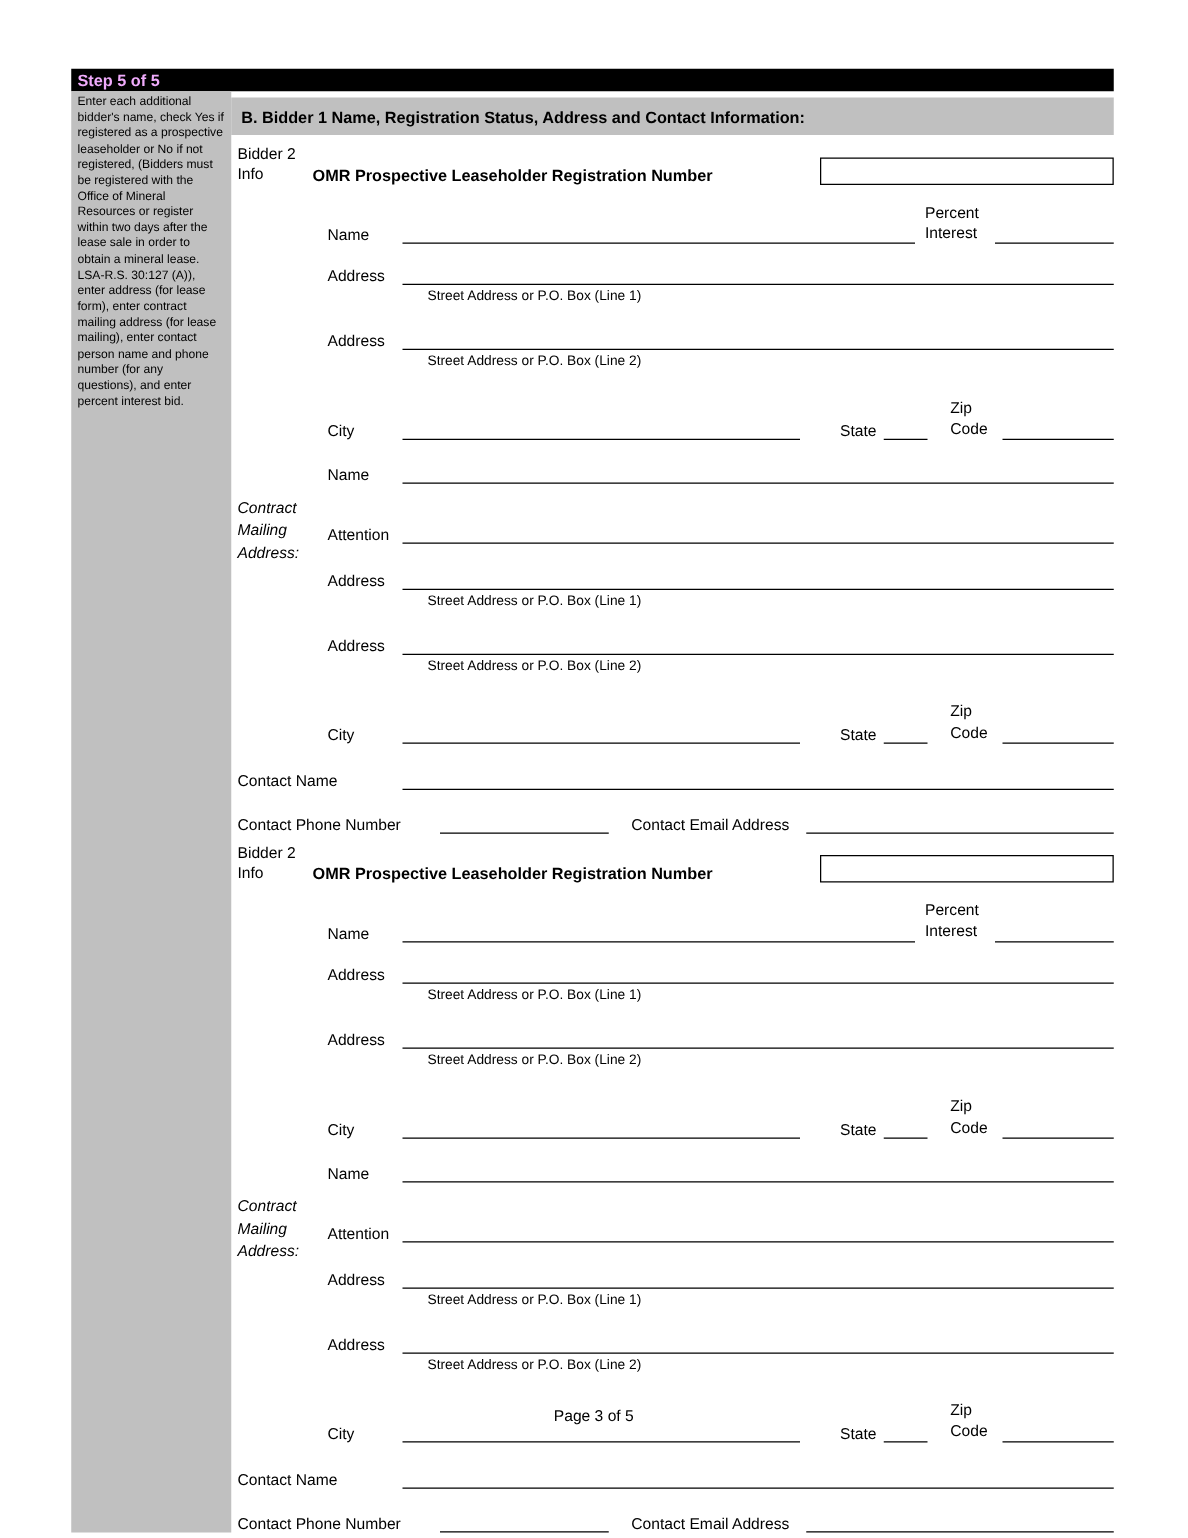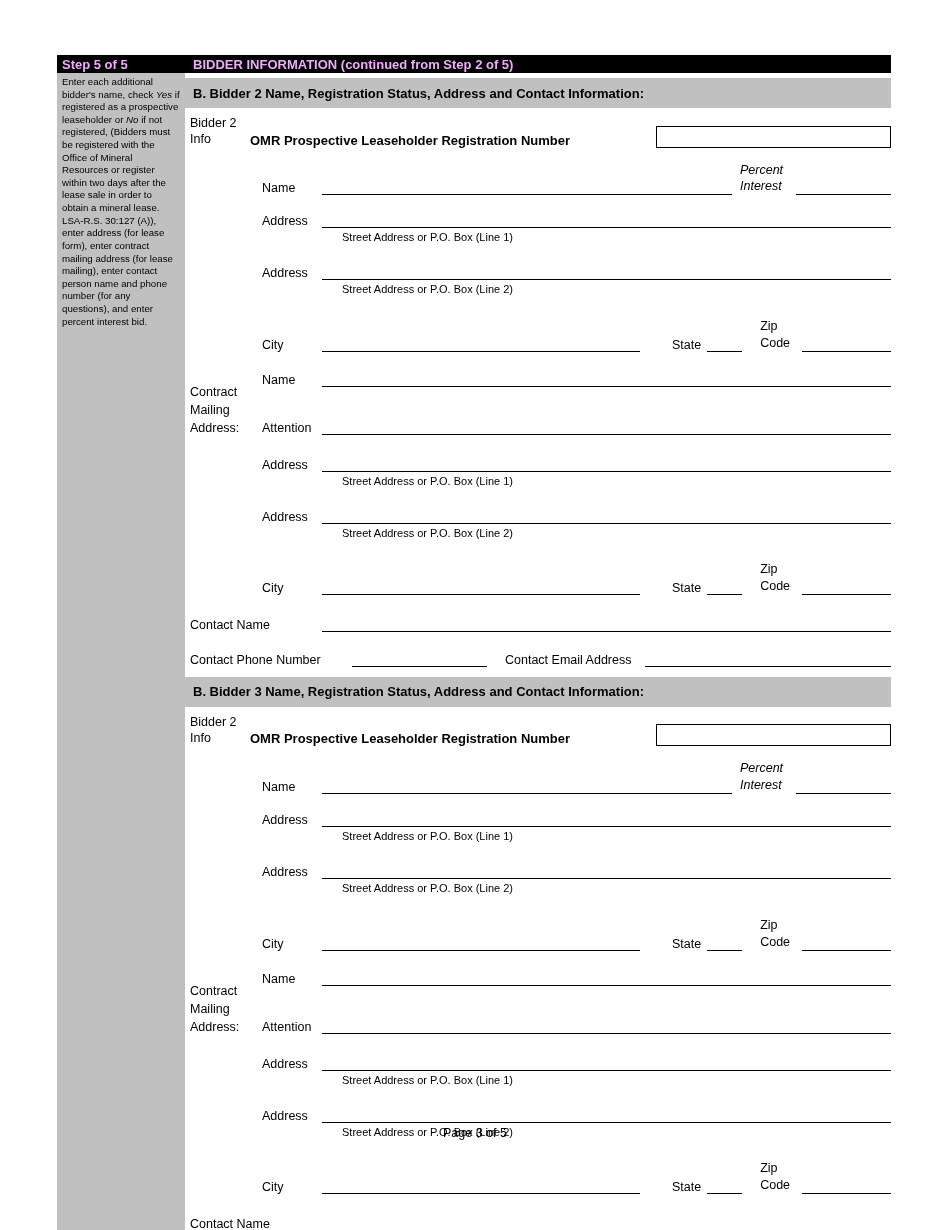--- a/index.html
+++ b/index.html
@@ -19,21 +19,21 @@
   .topbar .step { width:128px; padding-left:5px; }
   .topbar .ttl  { padding-left:8px; }
 
   .bodyrow { display:flex; align-items:stretch; }
 
   
   .sidebar {
     width:128px; min-height:1074px; background:#c0c0c0;
     padding:3px 5px 0 5px; font-size:9.7px; line-height:1.3;
   }
-  .sidebar .ital { font-style:italic; }
+  .sidebar .ital { }
   .sidebar .warning {
     margin-top:55px; font-weight:bold; font-size:12.5px;
     text-decoration:underline; line-height:1.45;
   }
 
   
   .main { width:706px; }
   .sec-header {
     background:#c0c0c0; height:30px; display:flex; align-items:center;
     font-weight:bold; font-size:13px; padding-left:8px;
@@ -65,65 +65,64 @@
   .r-cn    { margin-top:17px; }
   .r-att   { margin-top:30px; }
   .r-ca1   { margin-top:19px; }
   .r-ca2   { margin-top:19px; }
   .r-ccity { margin-top:22px; }
   .r-cname { margin-top:19px; }
   .r-phone { margin-top:17px; }
 
   
   .w410 { width:410px; flex:0 0 410px; }
-  .pct-lbl { margin-left:8px; width:56px; flex:0 0 56px; line-height:1.35;font-style:italic; }
+  .pct-lbl { margin-left:8px; width:56px; flex:0 0 56px; line-height:1.35; }
   .city-f { width:318px; flex:0 0 318px; }
   .state-lbl { margin-left:32px; }
   .state-f { width:35px; flex:0 0 35px; margin-left:6px; }
   .zip-lbl { margin-left:18px; width:42px; flex:0 0 42px; line-height:1.35; }
 
   
   .cma-block { position:relative; }
   .cma-lbl {
-    position:absolute; left:5px; top:14px; width:68px;
-    font-size:12.5px; line-height:1.45;
+    position:absolute; left:5px; top:28px; width:68px;
+    font-size:12.5px; line-height:1.45;font-style:italic;
   }
 
   
   .wide-lbl  { width:132px; flex:0 0 132px; }
   .wide-lbl2 { width:162px; flex:0 0 162px; }
   .phone-f { width:135px; flex:0 0 135px; }
   .email-lbl { margin-left:18px; width:140px; flex:0 0 140px; }
 
   .footer {
     position:absolute; left:0; top:1126px; width:950px;
     text-align:center; font-size:12.5px;
   }
 </style>
 </head>
 <body>
 
 <div class="page">
 
   <div class="topbar">
     <span class="step">Step 5 of 5</span>
-    <span class="ttl">BIDDER INFORMATION (continued from Step 2 of 5)</span>
   </div>
 
   <div class="bodyrow">
 
     <div class="sidebar">
       <div><span>Enter each additional bidder's name, check </span><span class="ital">Yes</span><span> if registered as a prospective leaseholder or </span><span class="ital">No</span><span> if not registered, (Bidders must be registered with the Office of Mineral Resources or register within two days after the lease sale in order to obtain a mineral lease.  LSA-R.S. 30:127 (A)), enter  address (for lease form), enter contract mailing address (for lease mailing), enter contact person name and phone number (for any questions), and enter percent interest bid.</span></div>
     </div>
 
     <div class="main">
 
       <section class="sec sec1">
         <div class="sec-header">
-          <span>B. Bidder 2 Name, Registration Status, Address and Contact  Information:</span>
+          <span>B. Bidder 1 Name, Registration Status, Address and Contact  Information:</span>
         </div>
 
         <div class="frow omr-row">
           <span class="bidlbl">Bidder 2 Info</span>
           <span class="omrlbl">OMR Prospective Leaseholder Registration Number</span>
           <span class="omr-box"></span>
         </div>
 
         <div class="frow r-name">
           <span class="slotA"></span>
@@ -204,23 +203,20 @@
 
         <div class="frow r-phone">
           <span class="wide-lbl2">Contact Phone Number</span>
           <span class="field phone-f"></span>
           <span class="email-lbl">Contact Email Address</span>
           <span class="field flex1"></span>
         </div>
       </section>
 
       <section class="sec sec2">
-        <div class="sec-header">
-          <span>B. Bidder 3 Name, Registration Status, Address and Contact  Information:</span>
-        </div>
 
         <div class="frow omr-row">
           <span class="bidlbl">Bidder 2 Info</span>
           <span class="omrlbl">OMR Prospective Leaseholder Registration Number</span>
           <span class="omr-box"></span>
         </div>
 
         <div class="frow r-name">
           <span class="slotA"></span>
           <span class="slotB">Name</span>

